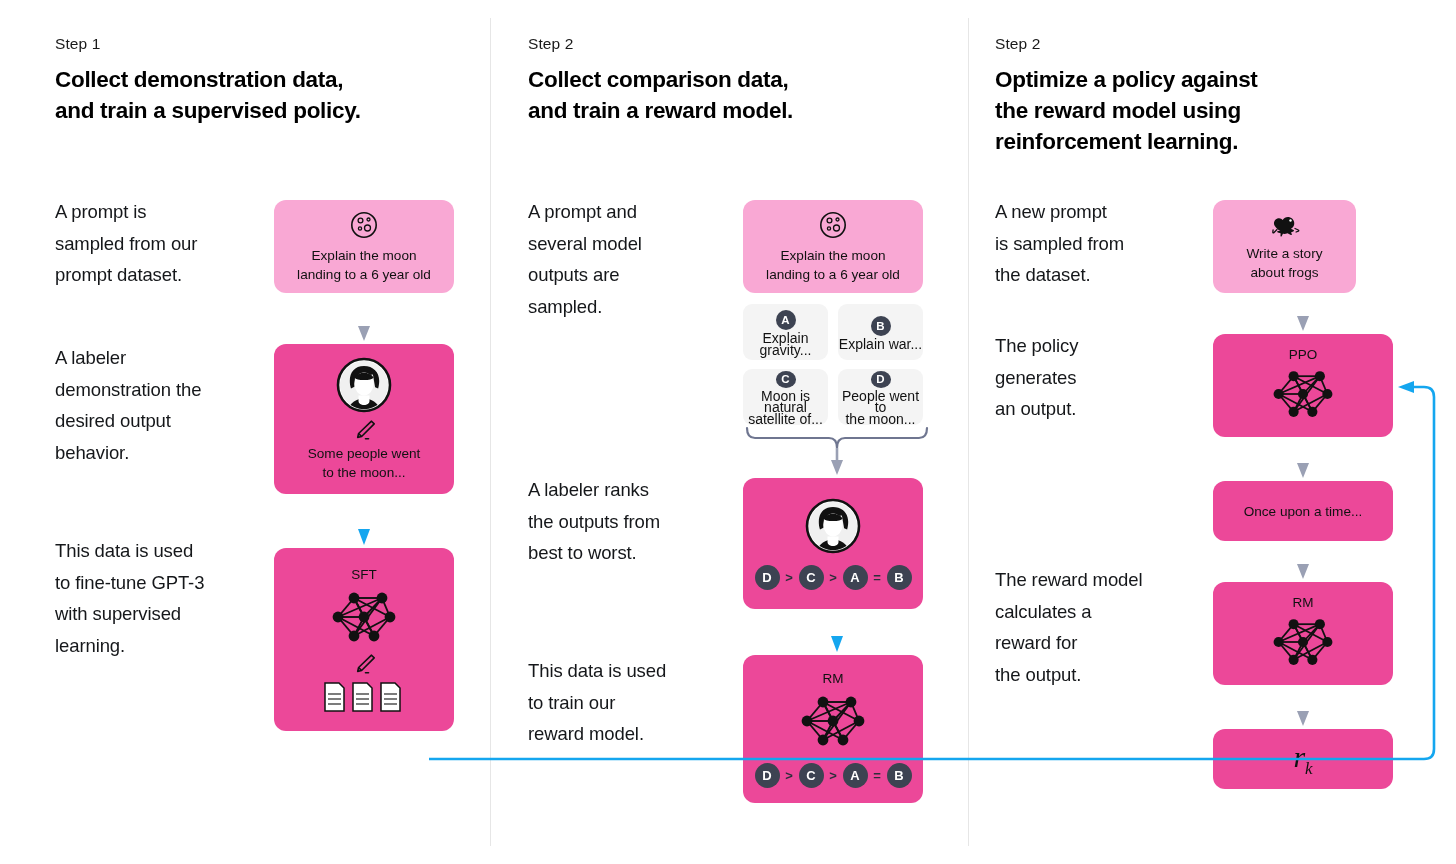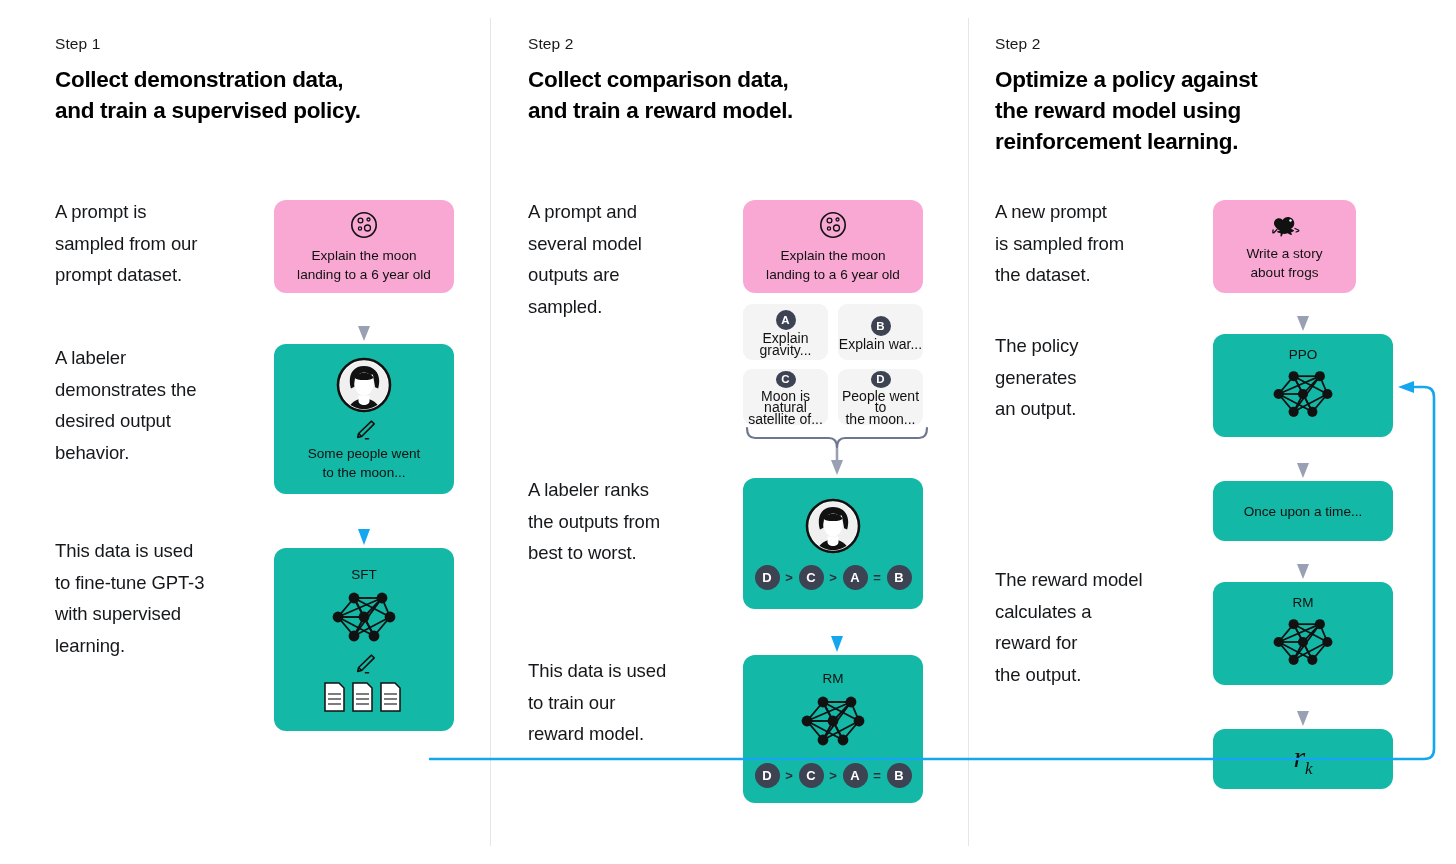--- a/index.html
+++ b/index.html
@@ -62,21 +62,21 @@
     line-height: 31.5px;
     color: #15171a;
     letter-spacing: -0.1px;
     white-space: pre-line;
   }
 
   
   .box {
     position: absolute;
     border-radius: 12px;
-    background: #14b8a6;
+    background: #ec4899;
     display: flex;
     flex-direction: column;
     align-items: center;
     justify-content: center;
   }
   .box.blue { background: #f9a8d4; }
 
   .box-caption {
     font-size: 13.6px;
     line-height: 19px;
@@ -171,21 +171,21 @@
 
   <div class="column col1">
     <div class="step-label" style="left:55px; top:34px;">Step 1</div>
     <div class="step-title" style="left:55px; top:64px; width:420px;">Collect demonstration data,
 and train a supervised policy.</div>
 
     <div class="body-text" style="left:55px; top:196px; width:215px;">A prompt is
 sampled from our
 prompt dataset.</div>
     <div class="body-text" style="left:55px; top:342px; width:215px;">A labeler
-demonstrates the
+demonstration the
 desired output
 behavior.</div>
     <div class="body-text" style="left:55px; top:535px; width:215px;">This data is used
 to fine-tune GPT-3
 with supervised
 learning.</div>
 
     <div class="box blue" style="left:274px; top:200px; width:180px; height:93px;">
       <span>
         <svg width="30" height="30" viewBox="0 0 30 30">

